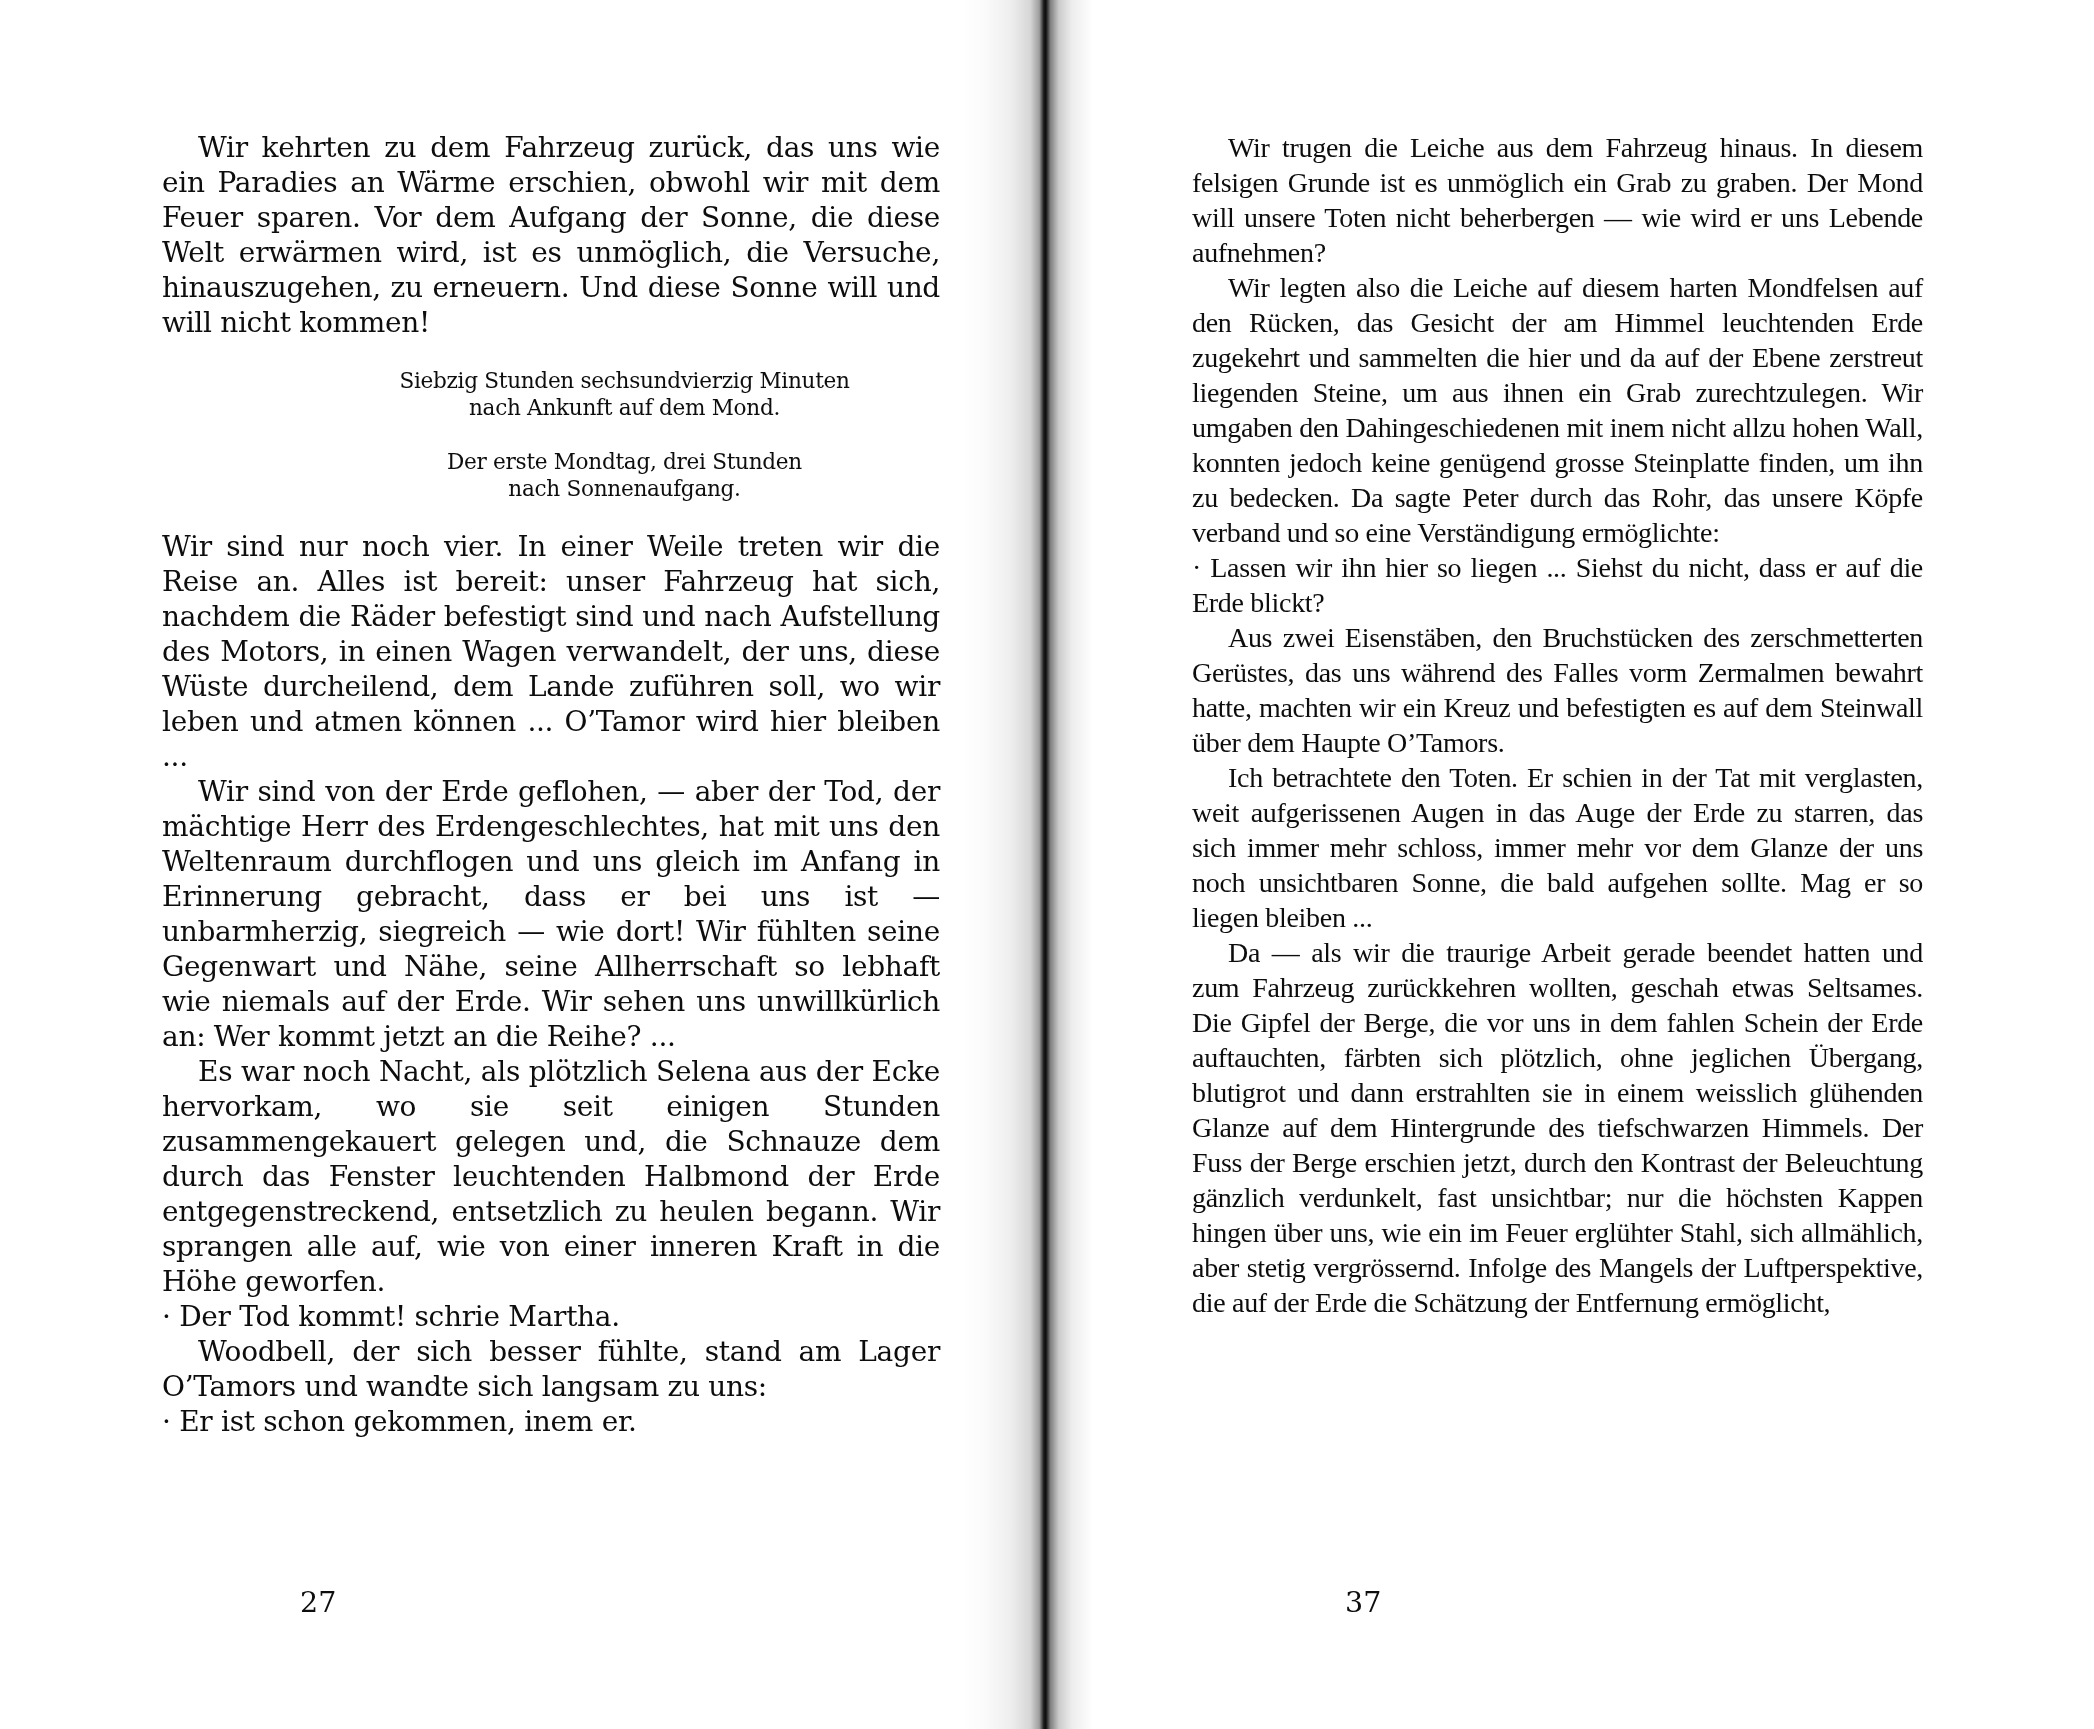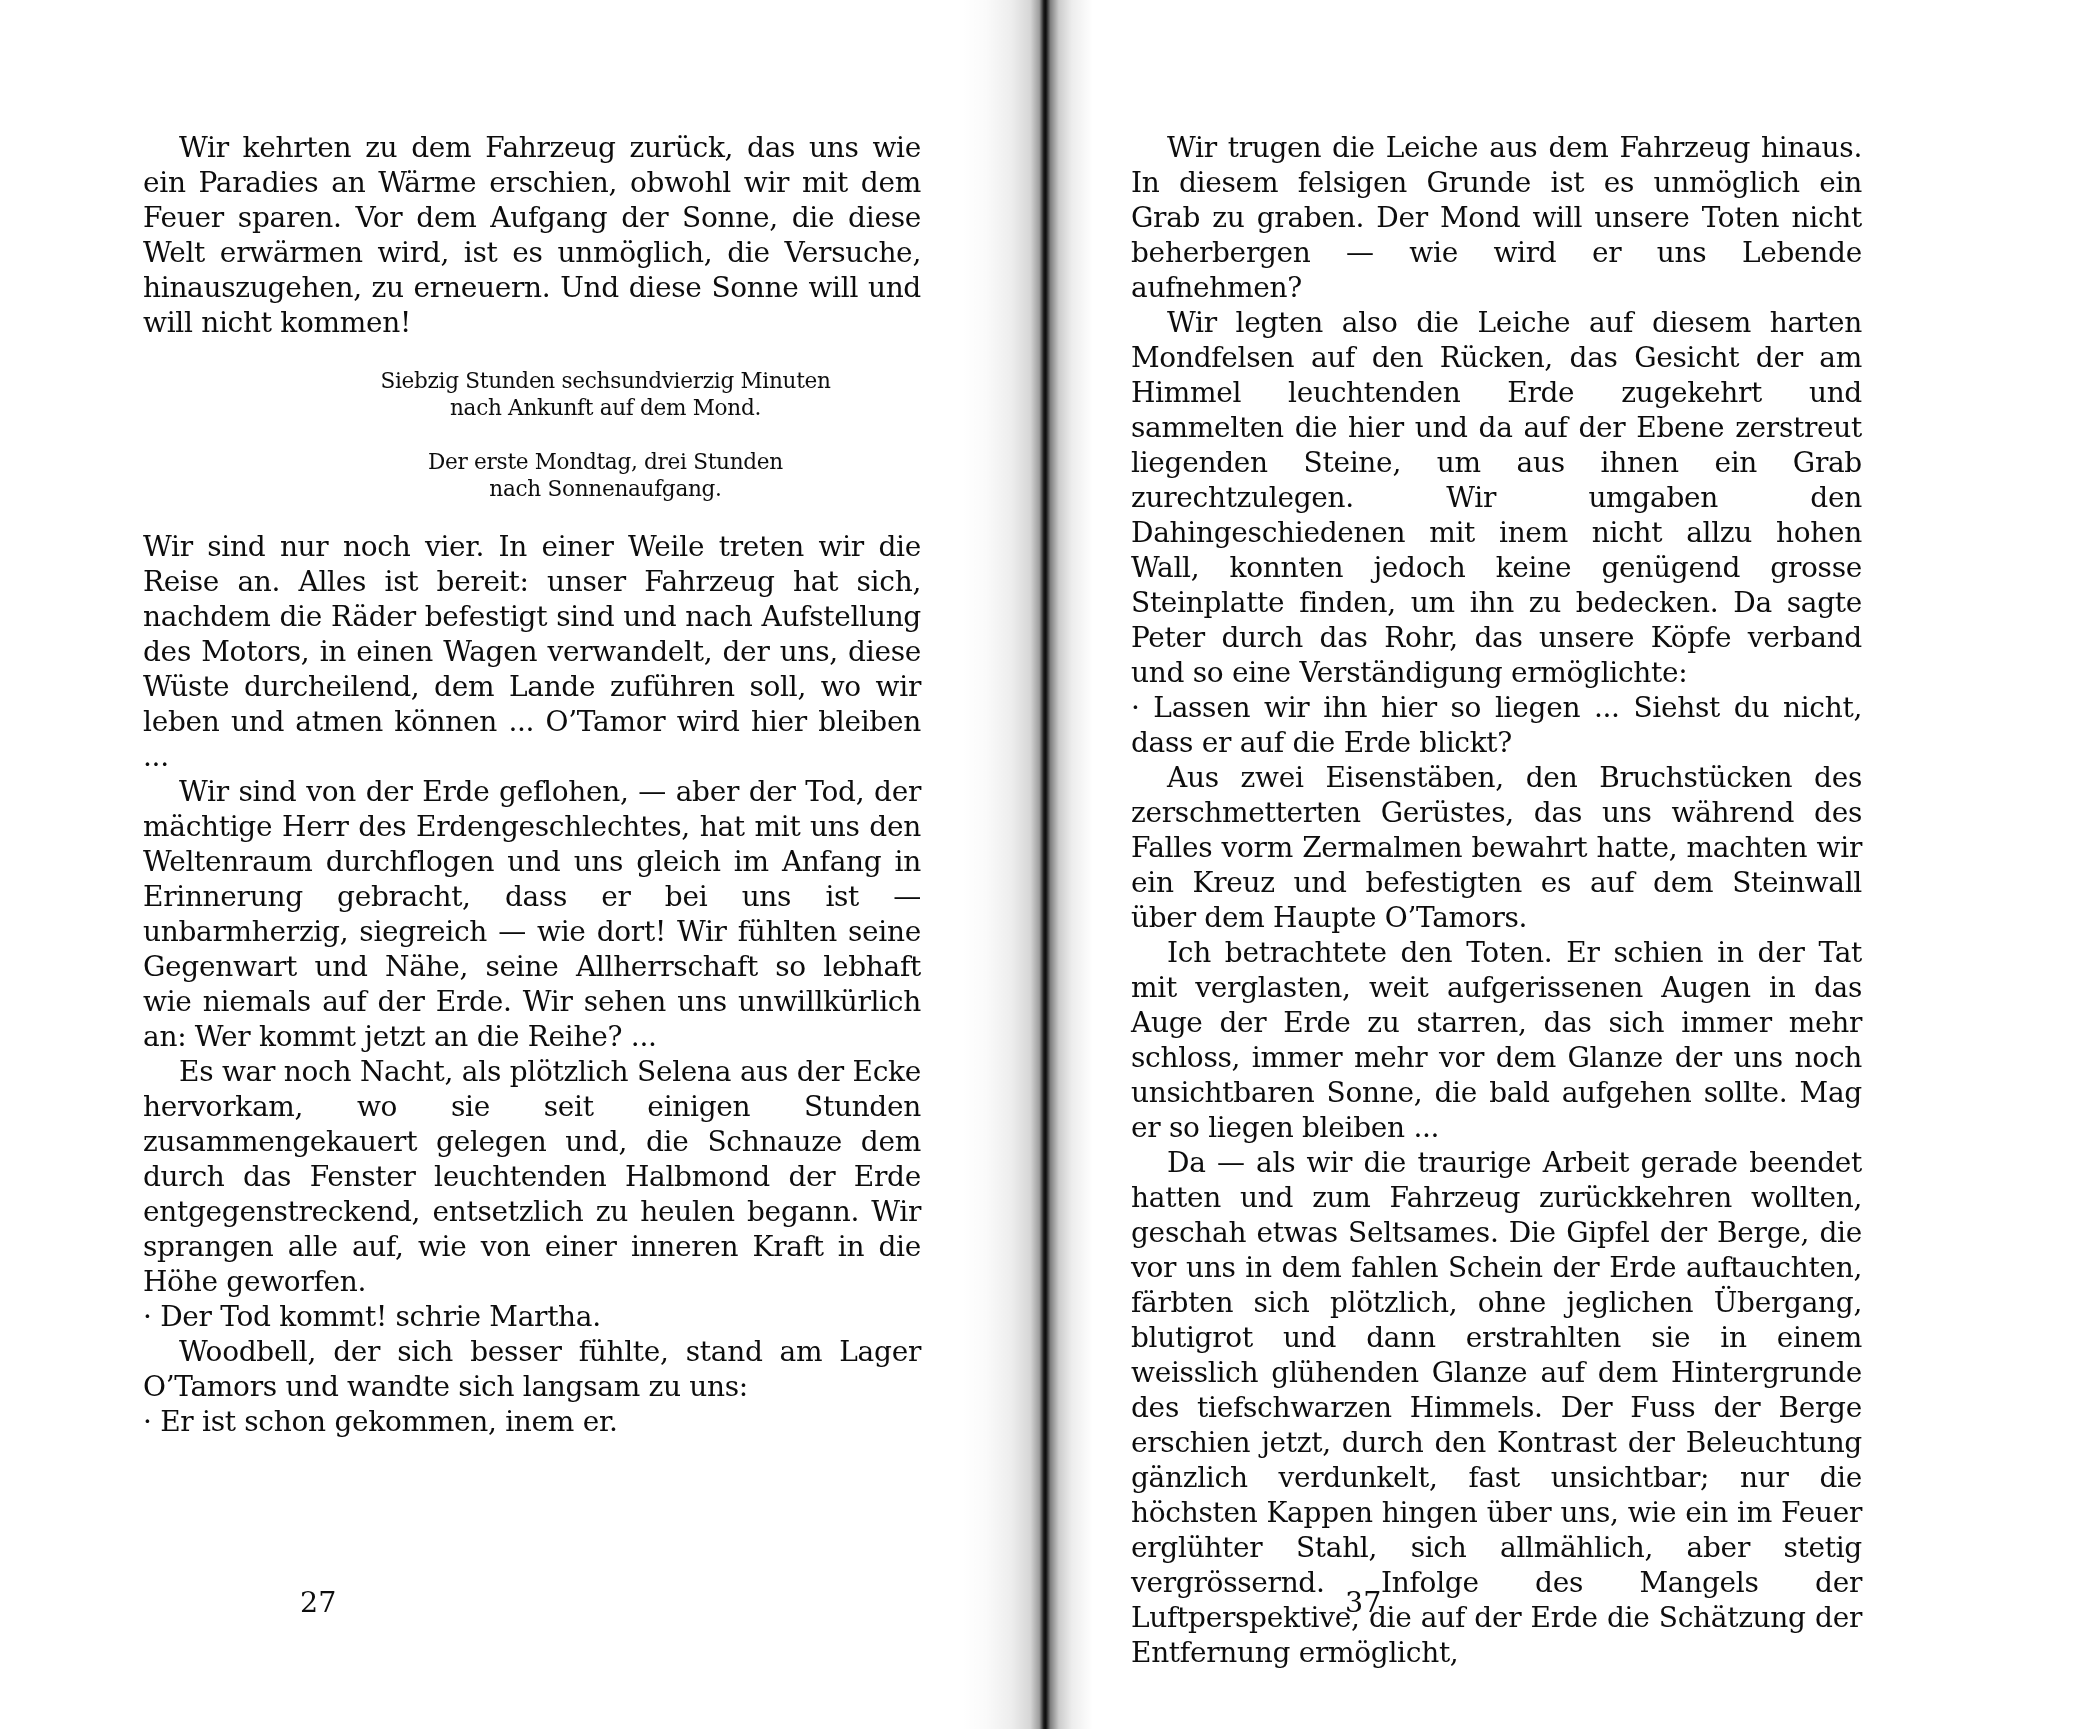--- a/index.html
+++ b/index.html
@@ -34,23 +34,24 @@
       rgba(0,0,0,0.95) 64%,
       rgba(0,0,0,0.50) 67.5%,
       rgba(0,0,0,0.20) 74%,
       rgba(0,0,0,0.07) 84%,
       rgba(0,0,0,0.00) 100%);
   }
   .page-col {
     position: absolute;
     top: 130px;
     text-align: justify;
+    margin-left: 19px;
   }
   .page-col.left  { left: 143px;  width: 778px; }
-  .page-col.right { left: 1131px; width: 731px; }
+  .page-col.right { left: 1173px; width: 731px; font-family: Liberation Serif, serif; }
   .page-col p {
     margin: 0;
     font-size: 28px;
     line-height: 35px;
     letter-spacing: -0.3px;
   }
   .page-col p.indent { text-indent: 36px; }
   .page-col p.plain  { text-indent: 0; }
   .page-col p.caption {
     font-size: 21.6px;

